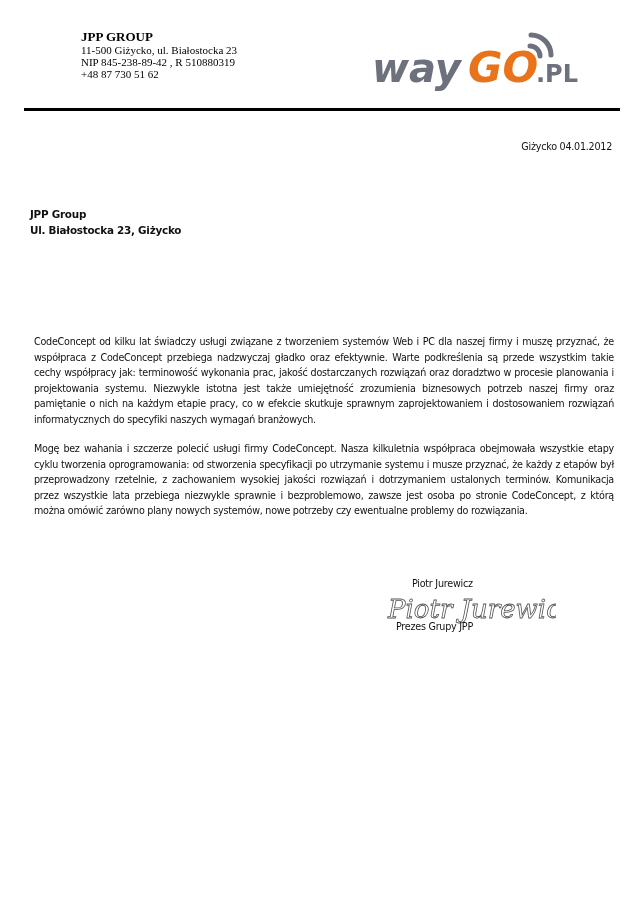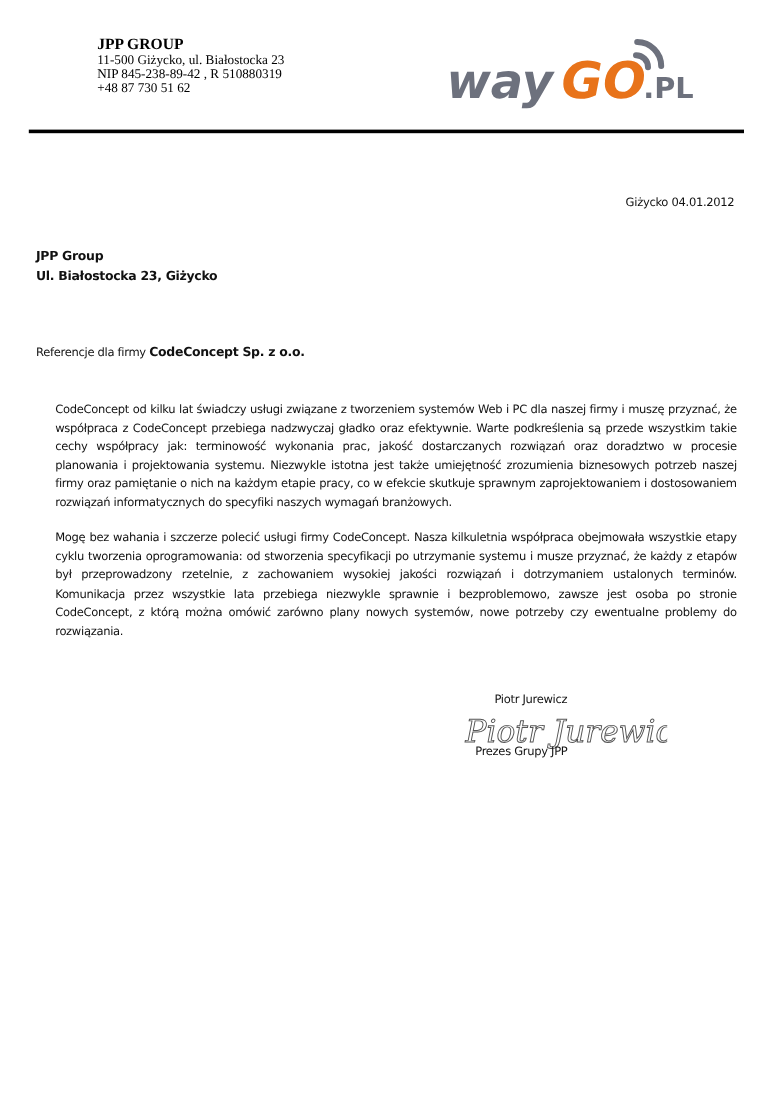--- a/index.html
+++ b/index.html
@@ -2,26 +2,26 @@
 <html><head>
   <meta charset="utf-8">
   <style>
     html, body { margin: 0; padding: 0; background: #ffffff; }
     body { width: 644px; height: 911px; position: relative; overflow: hidden; color: #111; }
     .letterhead { position: absolute; left: 81px; top: 30px; font-family: "Liberation Serif", serif; font-size: 11px; line-height: 12px; color: #000; }
     .letterhead .company { font-weight: bold; font-size: 13px; line-height: 14px; }
     .logo { position: absolute; left: 370px; top: 26px; width: 230px; height: 70px; }
     .rule { position: absolute; left: 24px; top: 108px; width: 596px; height: 3px; background: #000; }
     .text { font-family: "DejaVu Sans", sans-serif; font-size: 9.6px; letter-spacing: -0.25px; color: #111; }
-    .date { position: absolute; right: 32px; top: 164px; }
+    .date { position: absolute; right: 32px; top: 141px; }
     .recipient { position: absolute; left: 30px; top: 206px; font-weight: bold; font-size: 10.4px; line-height: 16px; }
     .subject { position: absolute; left: 30px; top: 286px; line-height: 16px; }
     .subject b { font-size: 10.4px; }
     .body { position: absolute; left: 30px; top: 334px; width: 584px; line-height: 15.5px; text-align: justify; }
-    .body p { margin: 0 0 14px 16px; }
+    .body p { margin: 0 0 14px 4px; }
     .signature { position: absolute; left: 412px; top: 576px; line-height: 16px; }
     .sig-scribble { position: absolute; left: 386px; top: 586px; width: 170px; height: 46px; }
     .sig-title { position: absolute; left: 396px; top: 621px; }
   </style>
 </head>
 <body>
 
 <div class="letterhead">
   <div class="company">JPP GROUP</div>
   <div>11-500 Giżycko, ul. Białostocka 23</div>
@@ -42,21 +42,20 @@
 <div class="rule"></div>
 
 <div class="text date">Giżycko 04.01.2012</div>
 
 <div class="text recipient">
   <div>JPP Group</div>
   <div>Ul. Białostocka 23, Giżycko</div>
 </div>
 
 <div class="text subject">
-  <div><span>Referencje dla firmy </span><b>CodeConcept Sp. z o.o.</b></div>
 </div>
 
 <div class="text body">
   <p>CodeConcept od kilku lat świadczy usługi związane z tworzeniem systemów Web i PC dla naszej firmy i muszę przyznać, że współpraca z CodeConcept przebiega nadzwyczaj gładko oraz efektywnie. Warte podkreślenia są przede wszystkim takie cechy współpracy jak: terminowość wykonania prac, jakość dostarczanych rozwiązań oraz doradztwo w procesie planowania i projektowania systemu. Niezwykle istotna jest także umiejętność zrozumienia biznesowych potrzeb naszej firmy oraz pamiętanie o nich na każdym etapie pracy, co w efekcie skutkuje sprawnym zaprojektowaniem i dostosowaniem rozwiązań informatycznych do specyfiki naszych wymagań branżowych.</p>
   <p>Mogę bez wahania i szczerze polecić usługi firmy CodeConcept. Nasza kilkuletnia współpraca obejmowała wszystkie etapy cyklu tworzenia oprogramowania: od stworzenia specyfikacji po utrzymanie systemu i musze przyznać, że każdy z etapów był przeprowadzony rzetelnie, z zachowaniem wysokiej jakości rozwiązań i dotrzymaniem ustalonych terminów. Komunikacja przez wszystkie lata przebiega niezwykle sprawnie i bezproblemowo, zawsze jest osoba po stronie CodeConcept, z którą można omówić zarówno plany nowych systemów, nowe potrzeby czy ewentualne problemy do rozwiązania.</p>
 </div>
 
 <div class="text signature">Piotr Jurewicz</div>
 <svg class="sig-scribble" viewBox="0 0 170 46">
   <text x="2" y="32" font-family="DejaVu Serif, serif" font-style="italic" font-size="26" fill="none" stroke="#555" stroke-width="0.8">Piotr Jurewicz</text>

